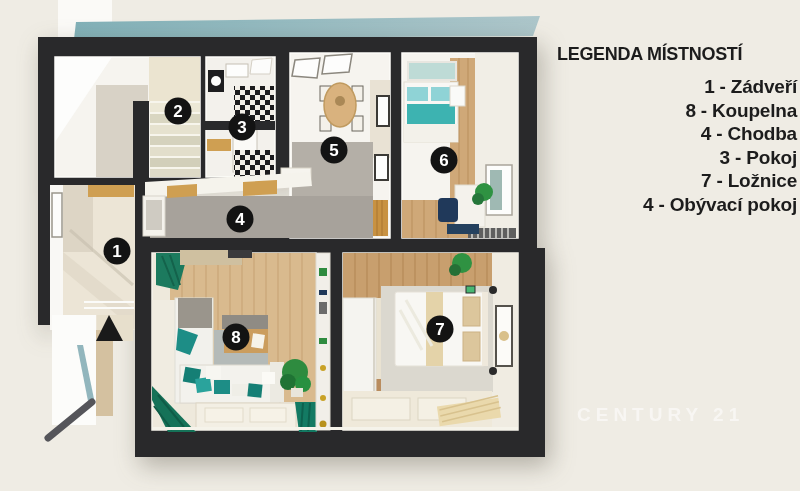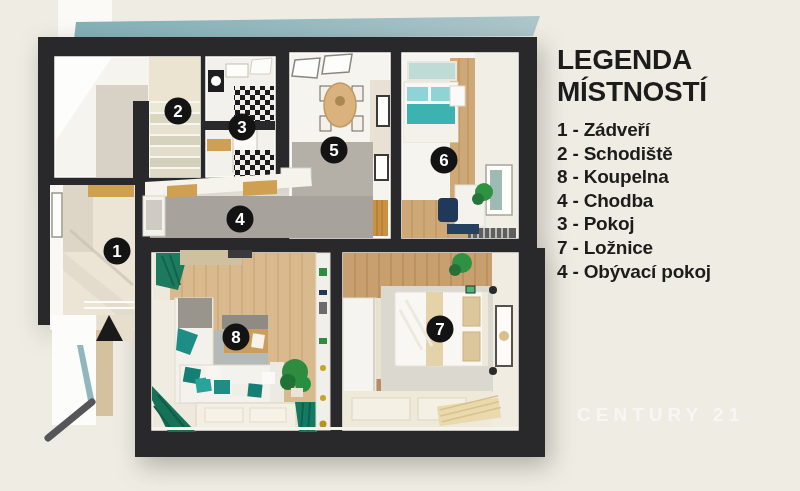--- a/index.html
+++ b/index.html
@@ -9,23 +9,23 @@
   }
   .plan-svg{position:absolute;left:0;top:0;}
   .badge{
     position:absolute;width:27px;height:27px;border-radius:50%;
     background:#131313;color:#ffffff;font-weight:bold;font-size:17px;
     display:flex;align-items:center;justify-content:center;
     transform:translate(-50%,-50%);line-height:1;
   }
   .legend{position:absolute;left:557px;top:44px;color:#1c1c1c;width:240px;}
   .legend h1{
-    margin:0 0 10px 0;font-size:28px;font-weight:bold;letter-spacing:-0.3px;
-  }
-  .legend ul{list-style:none;margin:0;padding:0;}
+    margin:0 0 10px 0;font-size:18px;font-weight:bold;letter-spacing:-0.3px;
+  }
+  .legend ul{list-style:none;margin:0;padding:0;text-align:right;}
   .legend li{font-size:19px;font-weight:bold;line-height:23.6px;letter-spacing:-0.2px;}
   .watermark{
     position:absolute;left:577px;top:404px;font-size:19px;font-weight:bold;
     letter-spacing:5px;color:rgba(255,255,255,0.55);white-space:nowrap;
   }
 </style>
 </head>
 <body>
 
 <div class="stage">
@@ -273,21 +273,20 @@
       <span>7</span>
     </div>
   <div class="badge" style="left:236px;top:337px">
       <span>8</span>
     </div>
 
   <div class="legend">
     <h1>LEGENDA MÍSTNOSTÍ</h1>
     <ul>
       <li>1 - Zádveří</li>
-      <li>2 - Schodiště</li>
       <li>8 - Koupelna</li>
       <li>4 - Chodba</li>
       <li>3 - Pokoj</li>
       <li>7 - Ložnice</li>
       <li>4 - Obývací pokoj</li>
     </ul>
   </div>
 
   <div class="watermark">CENTURY 21</div>
 

